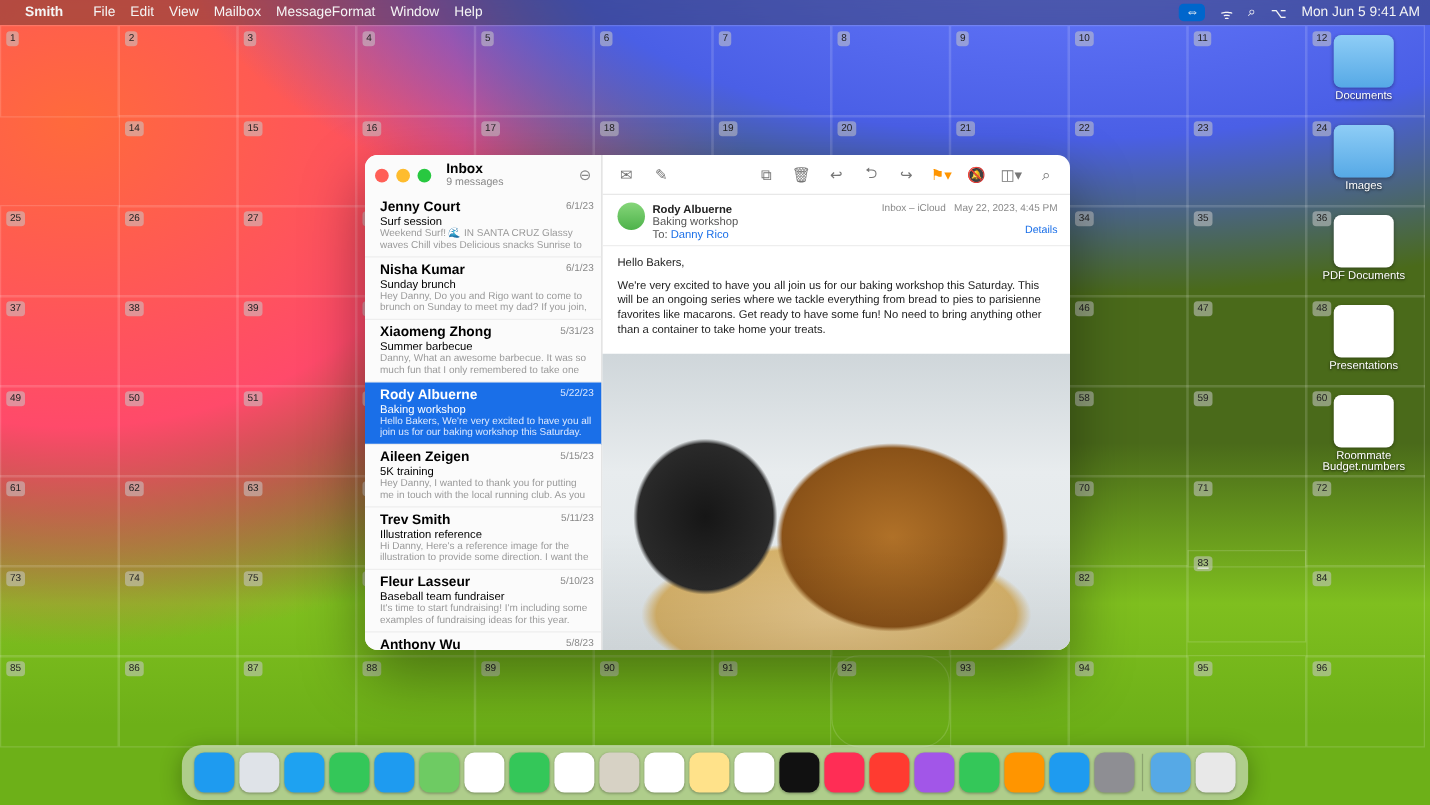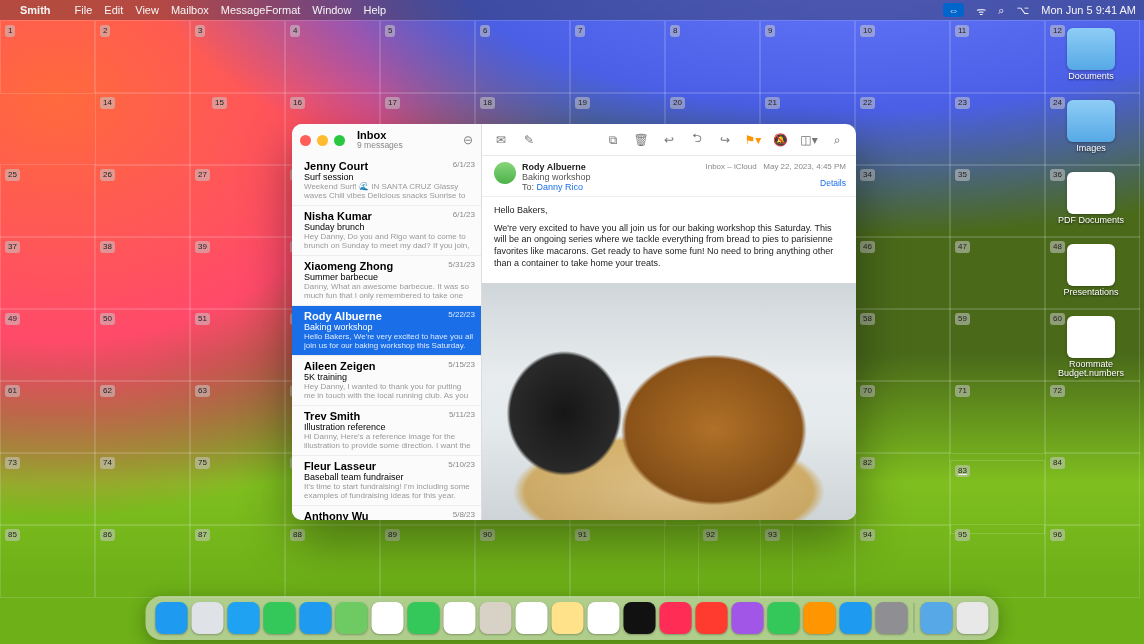--- a/index.html
+++ b/index.html
@@ -170,21 +170,21 @@
     </div>
     <div class="cell" style="left: 950px; top: 0px;">
       <span class="badge">11</span>
     </div>
     <div class="cell" style="left: 1045px; top: 0px;">
       <span class="badge">12</span>
     </div>
     <div class="cell" style="left: 95px; top: 72px;">
       <span class="badge">14</span>
     </div>
-    <div class="cell" style="left: 190px; top: 72px; padding-left: 17px;">
+    <div class="cell" style="left: 190px; top: 72px;">
       <span class="badge">15</span>
     </div>
     <div class="cell" style="left: 285px; top: 72px;">
       <span class="badge">16</span>
     </div>
     <div class="cell" style="left: 380px; top: 72px;">
       <span class="badge">17</span>
     </div>
     <div class="cell" style="left: 475px; top: 72px;">
       <span class="badge">18</span>
@@ -374,21 +374,21 @@
     </div>
     <div class="cell" style="left: 665px; top: 432px;">
       <span class="badge">80</span>
     </div>
     <div class="cell" style="left: 760px; top: 432px;">
       <span class="badge">81</span>
     </div>
     <div class="cell" style="left: 855px; top: 432px;">
       <span class="badge">82</span>
     </div>
-    <div class="cell" style="left: 950px; top: 440px; text-decoration: underline;">
+    <div class="cell" style="left: 950px; top: 420px; text-decoration: underline;">
       <span class="badge">83</span>
     </div>
     <div class="cell" style="left: 1045px; top: 432px;">
       <span class="badge">84</span>
     </div>
     <div class="cell" style="left: 0px; top: 504px;">
       <span class="badge">85</span>
     </div>
     <div class="cell" style="left: 95px; top: 504px;">
       <span class="badge">86</span>
@@ -401,21 +401,21 @@
     </div>
     <div class="cell" style="left: 380px; top: 504px;">
       <span class="badge">89</span>
     </div>
     <div class="cell" style="left: 475px; top: 504px;">
       <span class="badge">90</span>
     </div>
     <div class="cell" style="left: 570px; top: 504px;">
       <span class="badge">91</span>
     </div>
-    <div class="cell" style="left: 698px; top: 504px;">
+    <div class="cell" style="left: 665px; top: 504px; border-radius: 23px;">
       <span class="badge">92</span>
     </div>
     <div class="cell" style="left: 760px; top: 504px;">
       <span class="badge">93</span>
     </div>
     <div class="cell" style="left: 855px; top: 504px;">
       <span class="badge">94</span>
     </div>
     <div class="cell" style="left: 950px; top: 504px;">
       <span class="badge">95</span>

